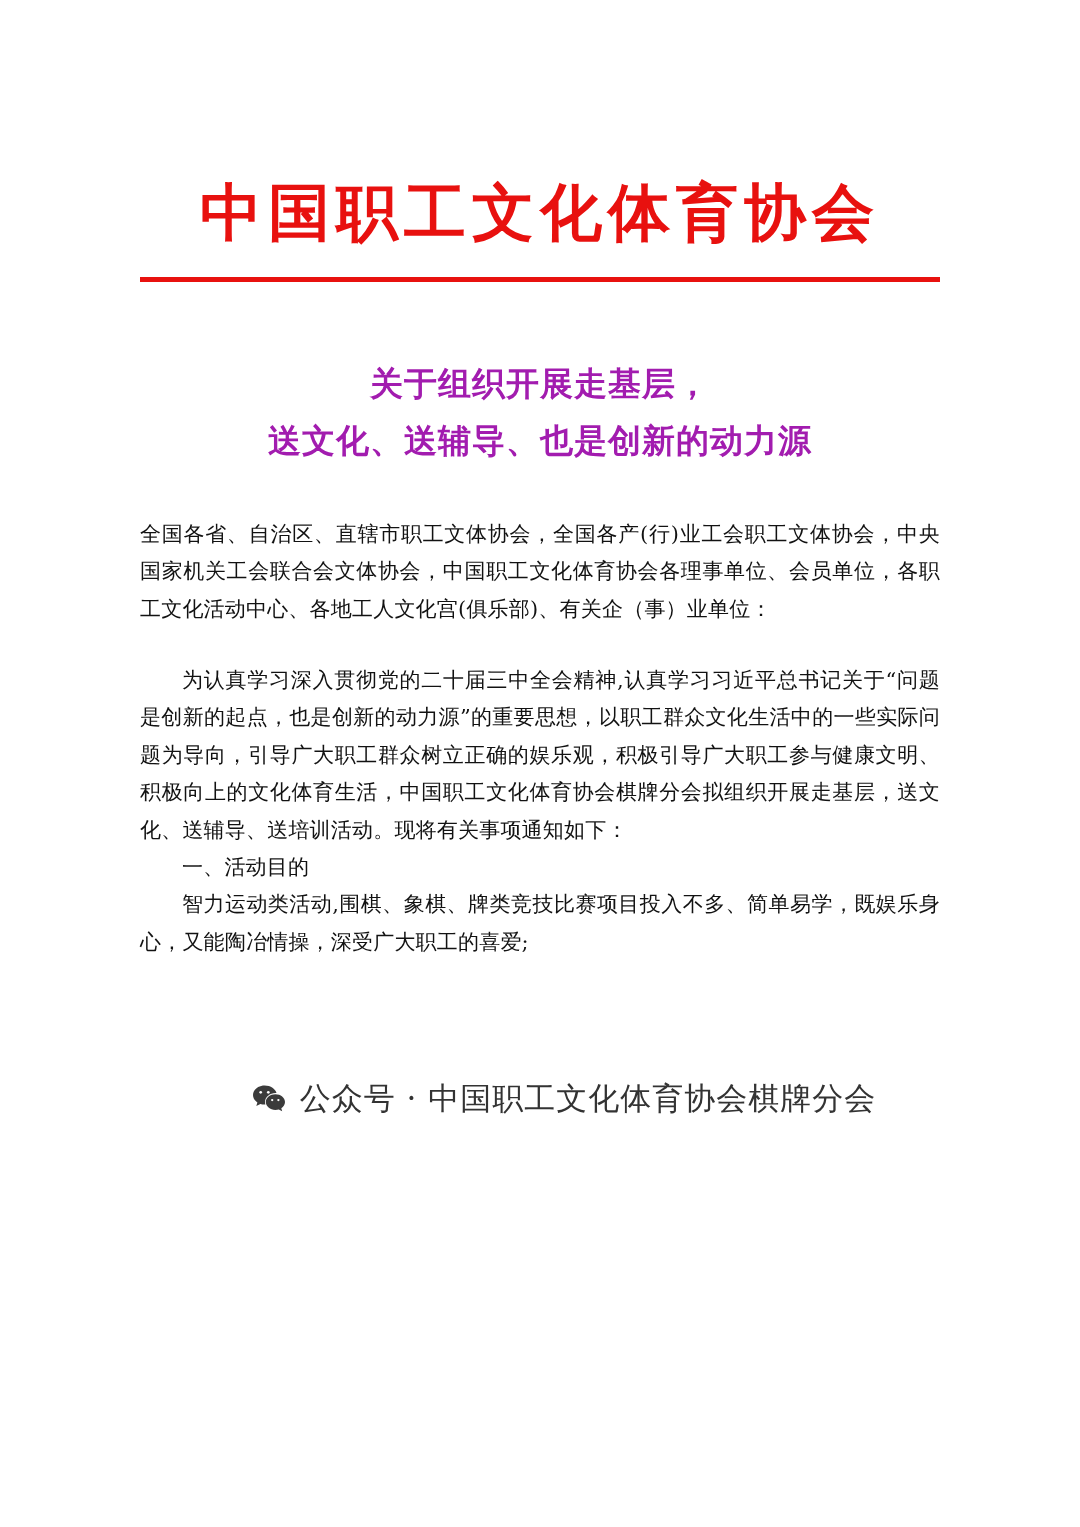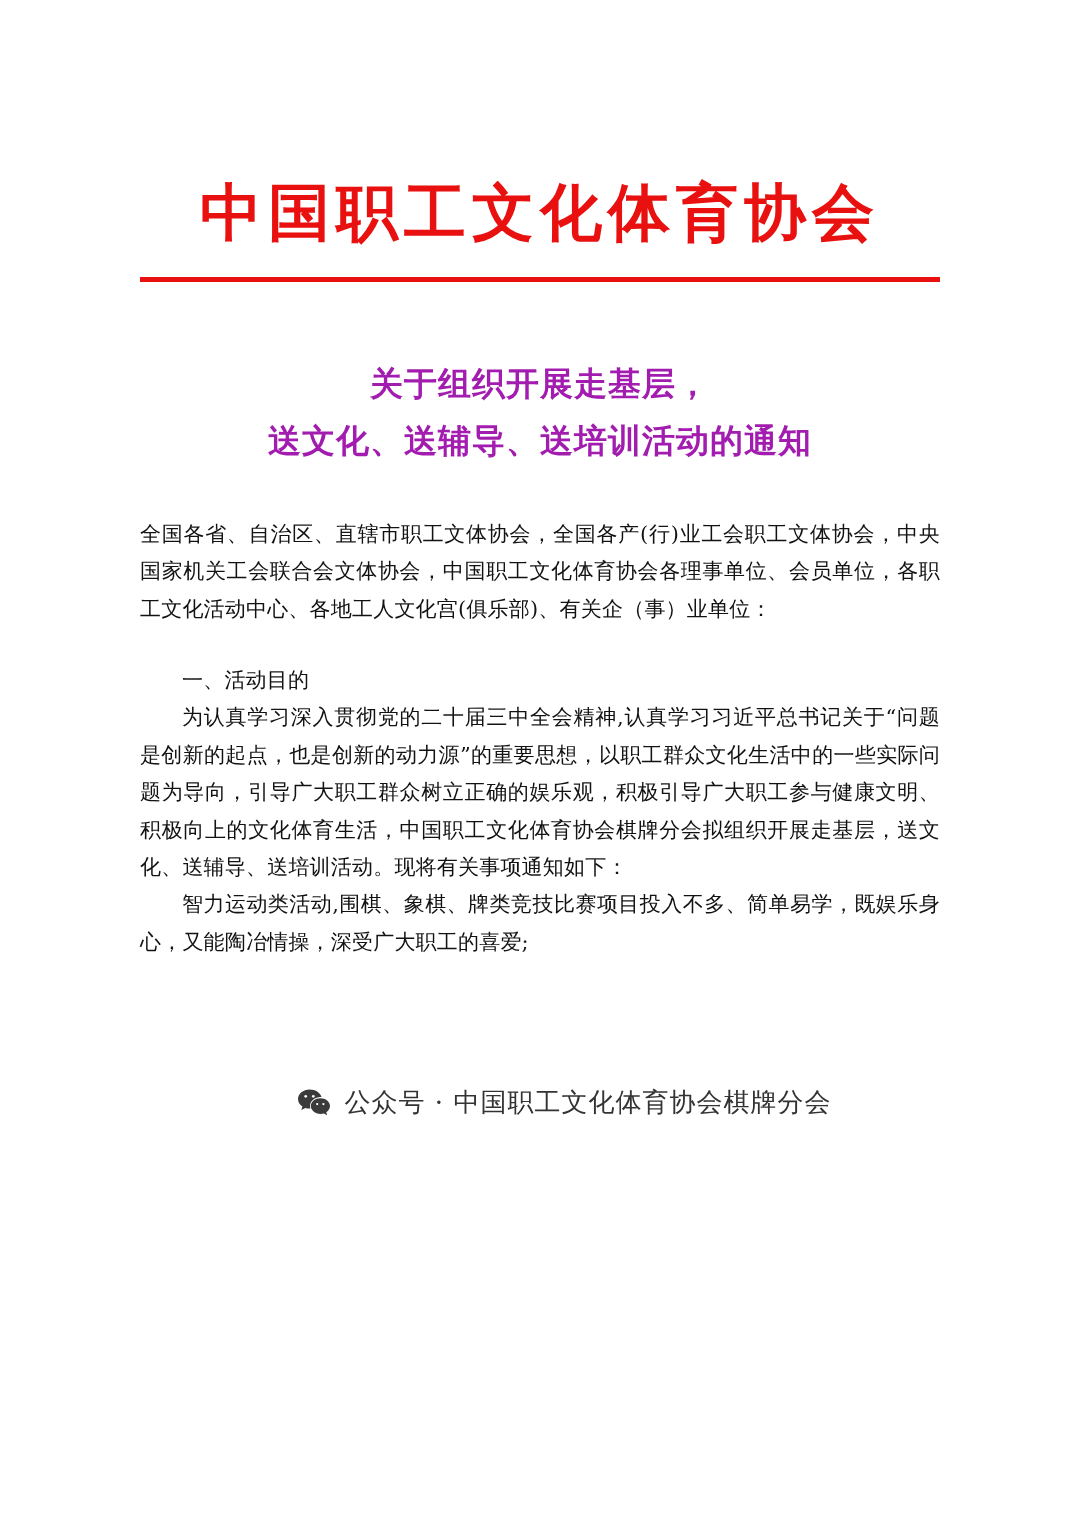--- a/index.html
+++ b/index.html
@@ -86,21 +86,21 @@
   .footer {
     position: absolute;
     left: 0;
     right: 0;
     bottom: 22px;
     display: flex;
     align-items: center;
     justify-content: center;
     gap: 14px;
     color: #3b3b3b;
-    font-size: 26px;
+    font-size: 31px;
     letter-spacing: 1px;
     margin-left: 48px;
   }
   .wechat-icon {
     display: inline-block;
     width: 34px;
     height: 30px;
     position: relative;
     flex: 0 0 auto;
   }
@@ -114,31 +114,31 @@
 
 <div class="page">
 
   <div class="letterhead">
     <div class="letterhead-title">中国职工文化体育协会</div>
     <div class="letterhead-rule"></div>
   </div>
 
   <div class="doc-title">
     <span class="line">关于组织开展走基层，</span>
-    <span class="line">送文化、送辅导、送培训活动的通知</span>
+    <span class="line">送文化、送辅导、也是创新的动力源</span>
   </div>
 
   <div class="body-text">
     <p class="para">全国各省、自治区、直辖市职工文体协会，全国各产(行)业工会职工文体协会，中央国家机关工会联合会文体协会，中国职工文化体育协会各理事单位、会员单位，各职工文化活动中心、各地工人文化宫(俱乐部)、有关企（事）业单位：</p>
 
     <div class="spacer"></div>
 
+    <p class="para indent">为认真学习深入贯彻党的二十届三中全会精神,认真学习习近平总书记关于“问题是创新的起点，也是创新的动力源”的重要思想，以职工群众文化生活中的一些实际问题为导向，引导广大职工群众树立正确的娱乐观，积极引导广大职工参与健康文明、积极向上的文化体育生活，中国职工文化体育协会棋牌分会拟组织开展走基层，送文化、送辅导、送培训活动。现将有关事项通知如下：</p>
+
     <p class="para indent">一、活动目的</p>
-
-    <p class="para indent">为认真学习深入贯彻党的二十届三中全会精神,认真学习习近平总书记关于“问题是创新的起点，也是创新的动力源”的重要思想，以职工群众文化生活中的一些实际问题为导向，引导广大职工群众树立正确的娱乐观，积极引导广大职工参与健康文明、积极向上的文化体育生活，中国职工文化体育协会棋牌分会拟组织开展走基层，送文化、送辅导、送培训活动。现将有关事项通知如下：</p>
 
     <p class="para indent">智力运动类活动,围棋、象棋、牌类竞技比赛项目投入不多、简单易学，既娱乐身心，又能陶冶情操，深受广大职工的喜爱;</p>
   </div>
 
   <div class="footer">
     <span class="wechat-icon">
       <svg width="34" height="30" viewBox="0 0 34 30" xmlns="http://www.w3.org/2000/svg">
         <path d="M12.6 1.4C6.2 1.4 1 5.7 1 11c0 3 1.7 5.7 4.4 7.4L4.3 22l4.1-2.1c1.3.4 2.7.6 4.2.6h.8c-.3-.8-.4-1.7-.4-2.6 0-5 4.8-9 10.7-9h.8C23.6 5 18.7 1.4 12.6 1.4z" fill="#3b3b3b"></path>
         <circle cx="8.7" cy="8.3" r="1.35" fill="#ffffff"></circle>
         <circle cx="16.3" cy="8.3" r="1.35" fill="#ffffff"></circle>

